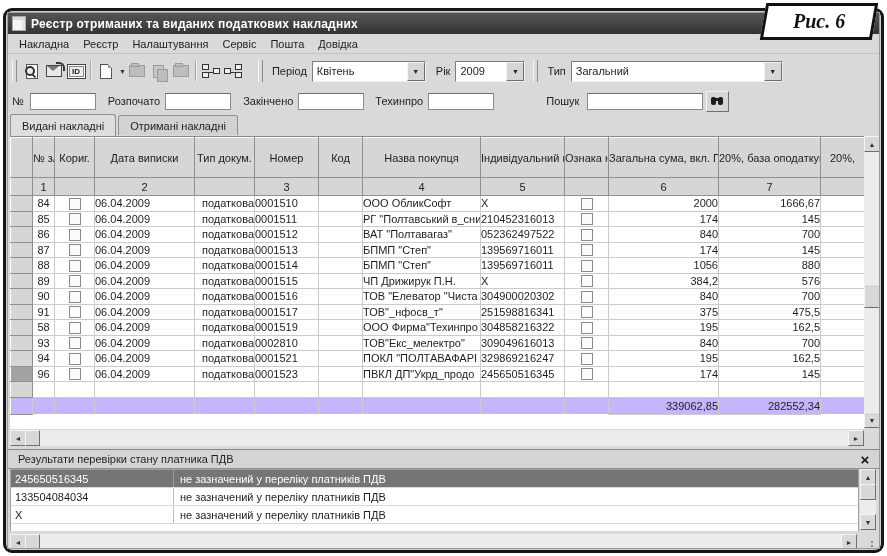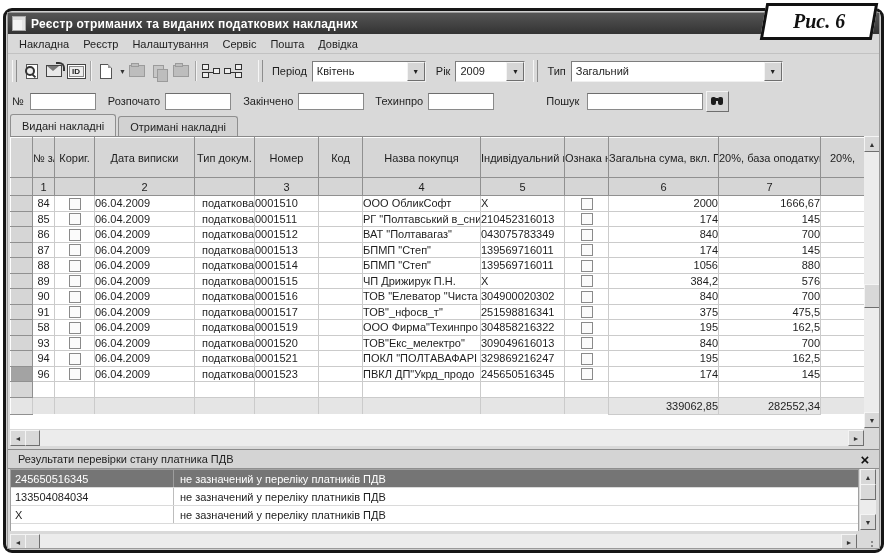--- a/index.html
+++ b/index.html
@@ -77,21 +77,21 @@
   .f-label{font-size:11px;color:#222}
   .f-input{height:15px;background:#fff;border:1px solid #8a8a8a;border-top-color:#6e6e6e;
            font-size:11px;padding:0 3px;font-family:"Liberation Sans",sans-serif}
   .search-btn{width:21px;height:19px;background:#d6d6d6;border:1px solid;
            border-color:#f4f4f4 #6f6f6f #6f6f6f #f4f4f4;margin-left:3px;position:relative}
   .ico-binoc{position:absolute;left:4px;top:5px;width:5px;height:8px;background:#1c1c1c;border-radius:2px;
            box-shadow:7px 0 0 #1c1c1c}
   .ico-binoc::after{content:"";position:absolute;left:4px;top:1px;width:3px;height:3px;background:#1c1c1c}
 
   
-  .tabs{position:absolute;left:2px;top:101px;right:0;height:22px;display:flex;align-items:flex-end}
+  .tabs{position:absolute;left:2px;top:101px;right:0;height:22px;display:flex;align-items:center}
   .tab{height:19px;display:flex;align-items:center;padding:0 11px;font-size:11px;
        border:1px solid #8f8f8f;border-bottom:none;border-radius:3px 3px 0 0;background:#d2d2d2;margin-right:2px}
   .tab.active{background:#dedede;height:21px;font-weight:normal}
 
   
   .gridwrap{position:absolute;left:2px;top:123px;width:854px;height:292px;background:#fff;
             border-top:1px solid #8a8a8a;overflow:hidden}
   table.grid{border-collapse:collapse;table-layout:fixed;width:854px}
   table.grid td,table.grid th{overflow:hidden;white-space:nowrap;font-size:11px;font-weight:normal;padding:0}
   th.h,td.hn{background:#d6d6d6;border:1px solid;border-color:#fdfdfd #909090 #909090 #fdfdfd;
@@ -103,21 +103,21 @@
   tbody tr{height:15.5px}
   td.cell{border-right:1px solid #cbcbcb;border-bottom:1px solid #cbcbcb;background:#fff}
   td.c-n{text-align:center}
   td.c-date{padding-left:10px}
   td.c-doct{text-align:right;padding-right:3px}
   td.c-num{padding-left:3px}
   td.c-name,td.c-inn{padding-left:2px}
   td.c-sum{text-align:right;padding-right:5px}
   .chkwrap{text-align:center}
   .chk{display:inline-block;width:10px;height:10px;background:#fbfbfb;border:1px solid #8a8a8a;vertical-align:middle}
-  tr.totals td{border-right:1px solid #cbcbcb;border-top:1px solid #cbcbcb;background:#e5e5e5;height:16px}
+  tr.totals td{border-right:1px solid #cbcbcb;border-top:1px solid #cbcbcb;background:#c4b5fd;height:16px}
 
   
   .sb-btn{position:absolute;background:#d8d8d8;border:1px solid;border-color:#f4f4f4 #6f6f6f #6f6f6f #f4f4f4;
           display:flex;align-items:center;justify-content:center;font-size:7px;color:#333}
   .sb-thumb{position:absolute;background:#d8d8d8;border:1px solid;border-color:#f4f4f4 #6f6f6f #6f6f6f #f4f4f4}
   .vscroll-main{position:absolute;left:856px;top:123px;width:16px;height:292px;background:#ececec}
   .hscroll-main{position:absolute;left:2px;top:417px;width:854px;height:16px;background:#ececec}
   .results{position:absolute;left:0;top:436px;right:0;bottom:2px;background:#d9d9d9;border-top:1px solid #8a8a8a}
   .res-header{position:absolute;left:0;top:0;right:0;height:18px;background:#d4d4d4;
               border-bottom:1px solid #8f8f8f;display:flex;align-items:center;padding-left:10px;font-size:11px}
@@ -332,21 +332,21 @@
 
           <tr>
             <td class="sel"></td>
             <td class="cell c-n">86</td>
             <td class="cell chkwrap"><span class="chk"></span></td>
             <td class="cell c-date">06.04.2009</td>
             <td class="cell c-doct">податкова</td>
             <td class="cell c-num">0001512</td>
             <td class="cell"></td>
             <td class="cell c-name">ВАТ "Полтавагаз"</td>
-            <td class="cell c-inn">043075783349</td>
+            <td class="cell c-inn">052362497522</td>
             <td class="cell chkwrap"><span class="chk"></span></td>
             <td class="cell c-sum">840</td>
             <td class="cell c-sum">700</td>
             <td class="cell"></td>
           </tr>
 
           <tr>
             <td class="sel"></td>
             <td class="cell c-n">87</td>
             <td class="cell chkwrap"><span class="chk"></span></td>
@@ -441,21 +441,21 @@
             <td class="cell c-sum">162,5</td>
             <td class="cell"></td>
           </tr>
 
           <tr>
             <td class="sel"></td>
             <td class="cell c-n">93</td>
             <td class="cell chkwrap"><span class="chk"></span></td>
             <td class="cell c-date">06.04.2009</td>
             <td class="cell c-doct">податкова</td>
-            <td class="cell c-num">0001520</td>
+            <td class="cell c-num">0002810</td>
             <td class="cell"></td>
             <td class="cell c-name">ТОВ"Екс_мелектро"</td>
             <td class="cell c-inn">309049616013</td>
             <td class="cell chkwrap"><span class="chk"></span></td>
             <td class="cell c-sum">840</td>
             <td class="cell c-sum">700</td>
             <td class="cell"></td>
           </tr>
 
           <tr>

